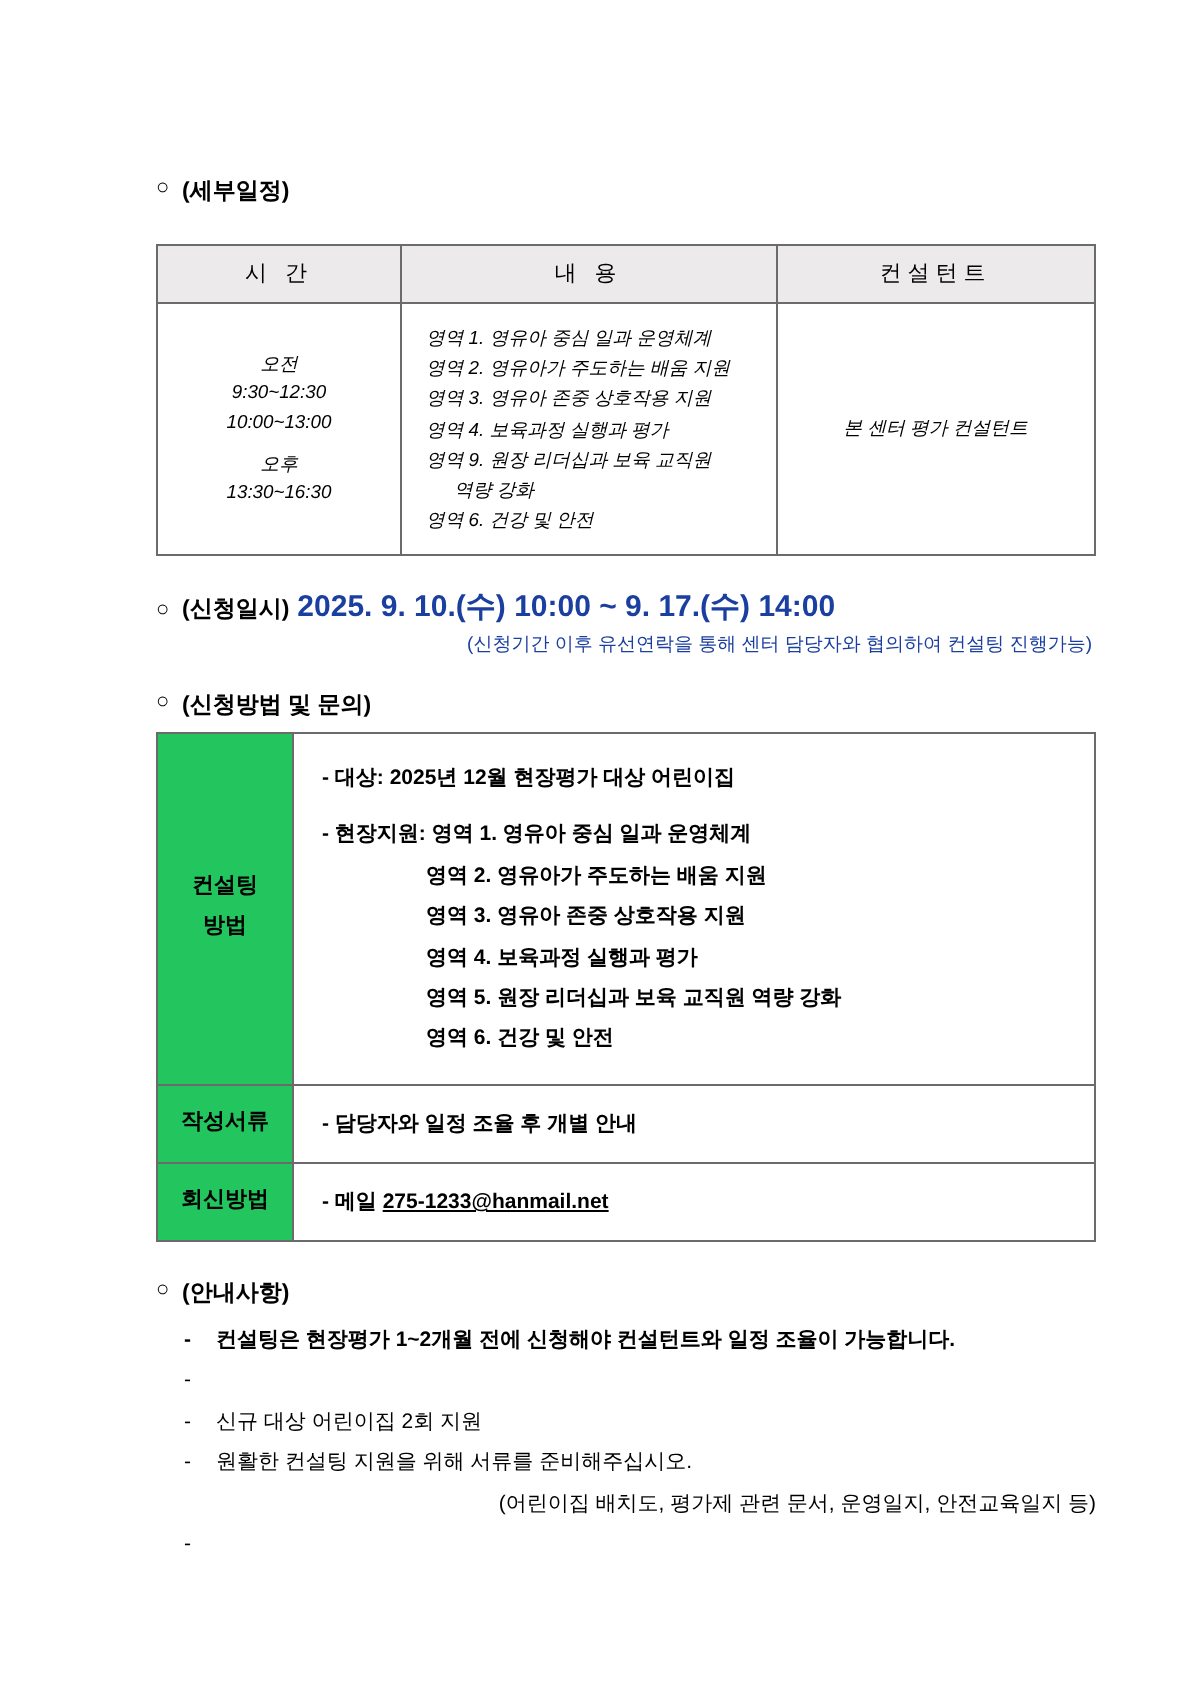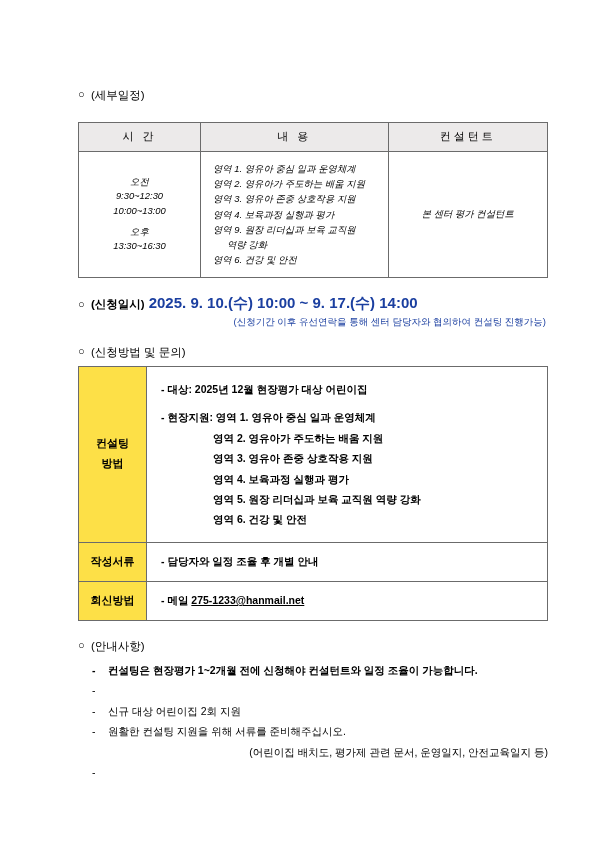--- a/index.html
+++ b/index.html
@@ -30,21 +30,21 @@
     margin: 0 0 6px 0;
   }
   .bullet-circle {
     display: inline-block;
     width: 13px;
     flex: 0 0 13px;
     font-size: 11px;
     font-weight: normal;
   }
   .section-head .label {
-    font-weight: normal;
+    font-weight: bold;
   }
   
   table.tbl {
     border-collapse: collapse;
     width: 100%;
     table-layout: fixed;
     margin-top: 19px;
   }
   table.tbl td, table.tbl th {
     border: 1px solid #6b6b6b;
@@ -114,21 +114,21 @@
     border-collapse: collapse;
     width: 100%;
     table-layout: fixed;
     margin-top: 5px;
   }
   table.tbl2 td {
     border: 1px solid #6b6b6b;
     vertical-align: middle;
   }
   .m-label {
-    background: #fde047;
+    background: #22c55e;
     text-align: center;
     font-size: 11px;
     font-weight: bold;
     line-height: 1.8;
     width: 74px;
   }
   .m-body {
     padding: 12px 0 12px 14px;
     font-size: 10.5px;
     line-height: 1.95;

